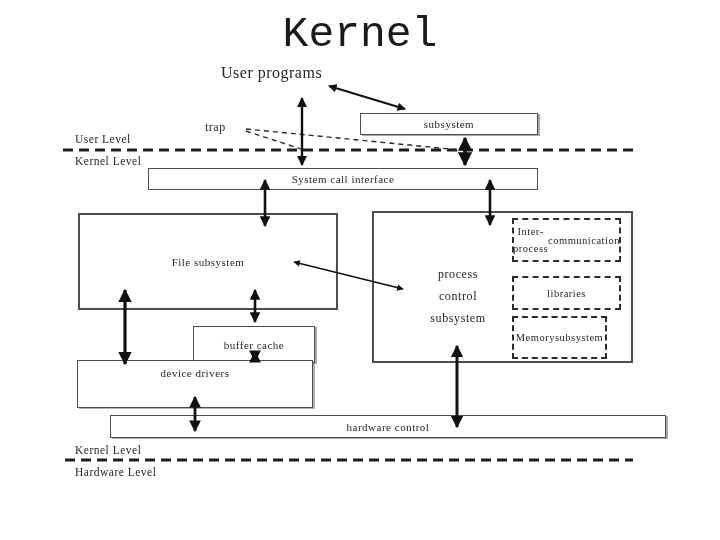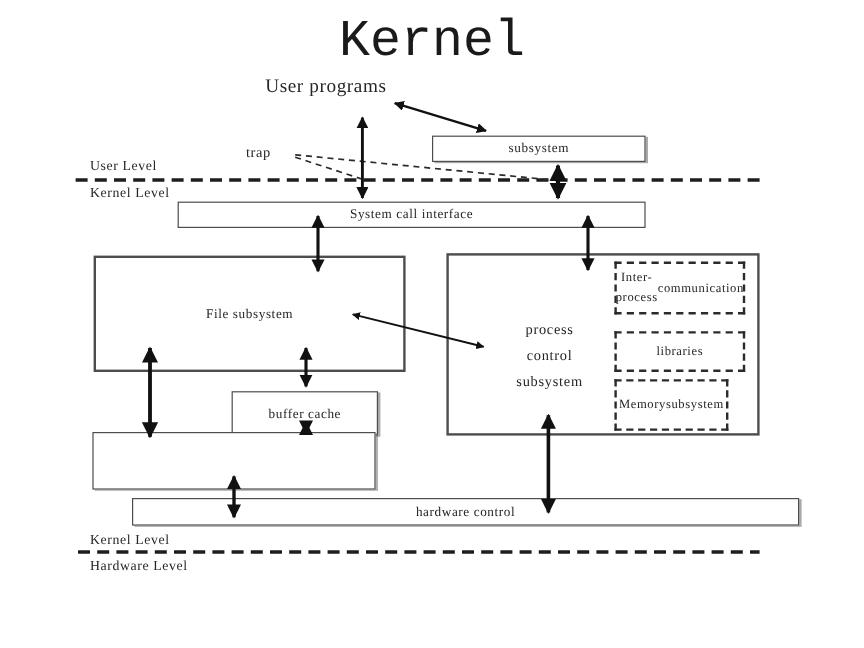--- a/index.html
+++ b/index.html
@@ -114,20 +114,21 @@
     <div>libraries</div>
   </div>
   <div class="dashedbox" style="left:512px;top:316px;width:95px;height:43px;">
     <div>Memory</div>
     <div>subsystem</div>
   </div>
 
   <div class="box sh" style="left:193px;top:326px;width:122px;height:37px;">buffer cache</div>
 
   <div class="ddbox">
+    <div class="ddbottom">device drivers</div>
   </div>
 
   <div class="box sh" style="left:77px;top:415px;width:556px;height:23px;margin-left:33px;">hardware control</div>
 
   <svg class="overlay" viewBox="0 0 720 540">
     <defs>
       <marker id="ah" viewBox="0 0 10 10" refX="9" refY="5" markerWidth="4.2" markerHeight="4.2" orient="auto-start-reverse" markerUnits="strokeWidth">
         <path d="M0,0 L10,5 L0,10 z" fill="#111"></path>
       </marker>
     </defs>

